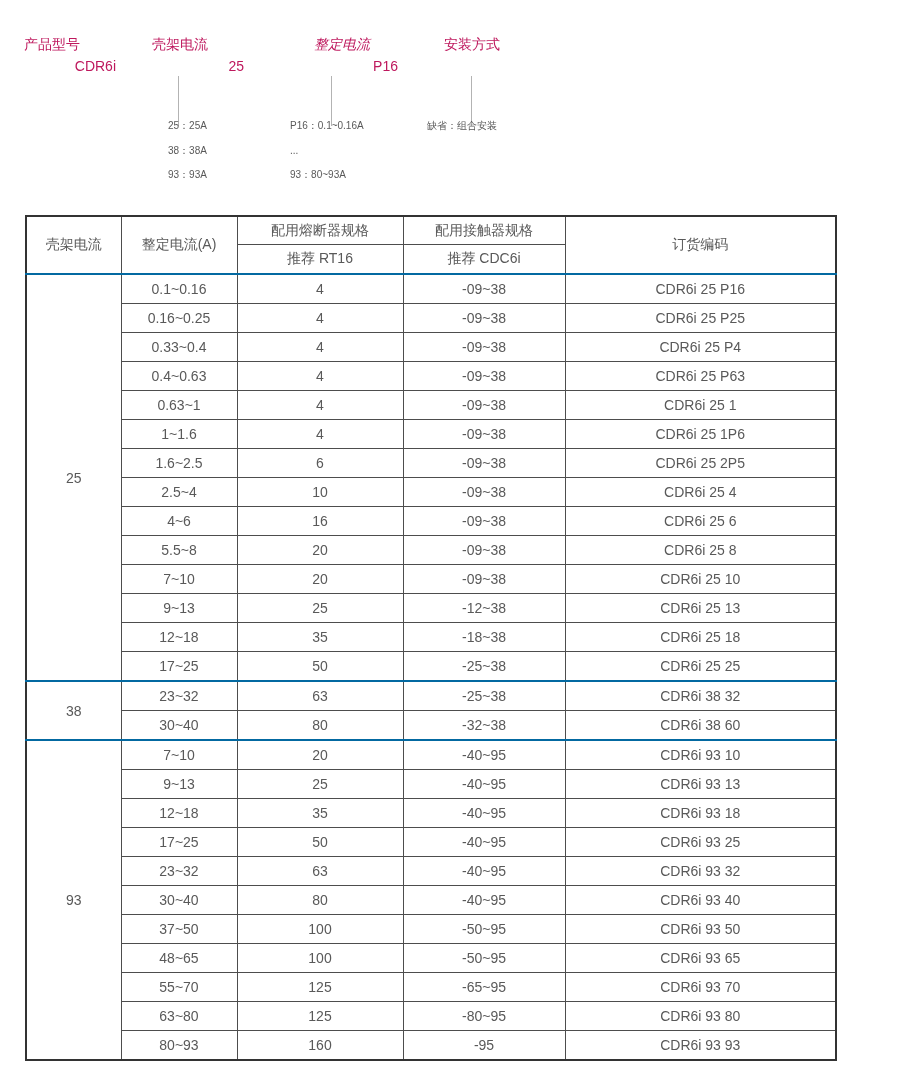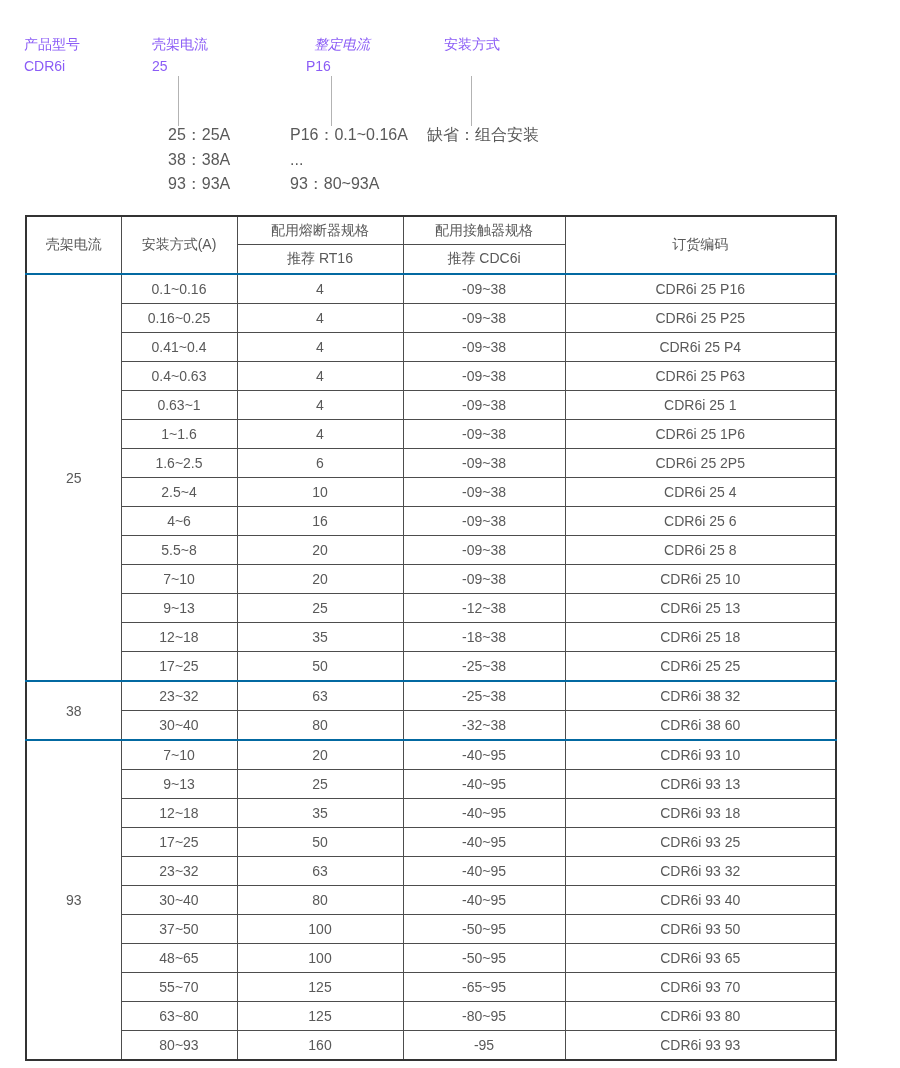--- a/index.html
+++ b/index.html
@@ -12,38 +12,39 @@
     position: relative;
     width: 900px;
     height: 1068px;
     background: #ffffff;
     color: #595959;
     overflow: hidden;
   }
   .abs { position: absolute; }
   .lbl {
     font-size: 14px;
-    color: #8b5cf6;
+    color: #be185d;
     white-space: nowrap;
   }
   .centered {
     width: 56px;
-    text-align: left;
+    text-align: right;
+    margin-left: 36px;
   }
   .leader-line {
     position: absolute;
     width: 1px;
     height: 50px;
     top: 76px;
     background: #b3b3b3;
   }
   .legend-col {
     position: absolute;
-    top: 123px;
-    font-size: 16px;
+    top: 114px;
+    font-size: 10px;
     line-height: 24.5px;
     color: #595959;
     white-space: nowrap;
   }
   
   .spec-table {
     position: absolute;
     left: 25px;
     top: 215px;
     border-collapse: collapse;
@@ -111,21 +112,21 @@
     <colgroup>
       <col style="width:95px">
       <col style="width:116px">
       <col style="width:166px">
       <col style="width:162px">
       <col style="width:271px">
     </colgroup>
     <thead>
       <tr class="h1">
         <th rowspan="2">壳架电流</th>
-        <th rowspan="2">安装方式(A)</th>
+        <th rowspan="2">整定电流(A)</th>
         <th>配用熔断器规格</th>
         <th>配用接触器规格</th>
         <th rowspan="2">订货编码</th>
       </tr>
       <tr class="h2">
         <th>推荐 RT16</th>
         <th>推荐 CDC6i</th>
       </tr>
     </thead>
     <tbody>
@@ -136,21 +137,21 @@
           <td>-09~38</td>
           <td>CDR6i 25 P16</td>
         </tr>
         <tr>
           <td>0.16~0.25</td>
           <td>4</td>
           <td>-09~38</td>
           <td>CDR6i 25 P25</td>
         </tr>
         <tr>
-          <td>0.41~0.4</td>
+          <td>0.33~0.4</td>
           <td>4</td>
           <td>-09~38</td>
           <td>CDR6i 25 P4</td>
         </tr>
         <tr>
           <td>0.4~0.63</td>
           <td>4</td>
           <td>-09~38</td>
           <td>CDR6i 25 P63</td>
         </tr>

